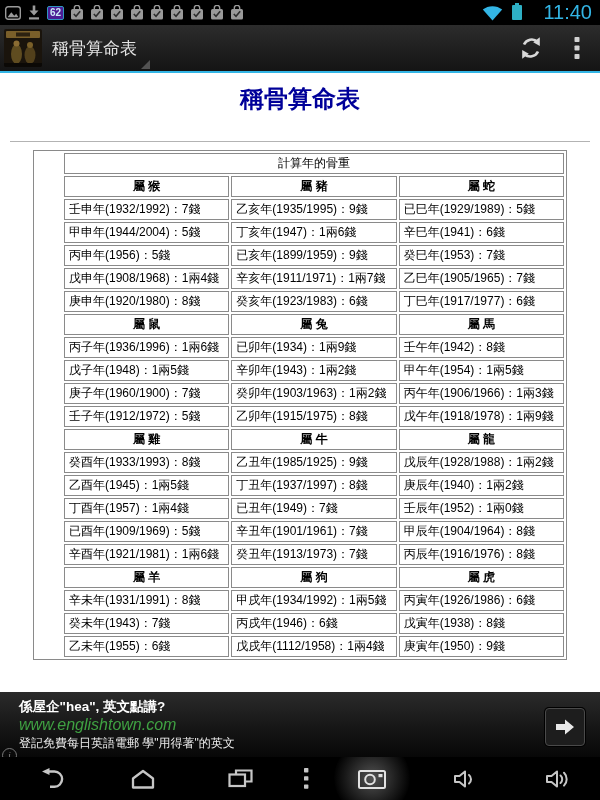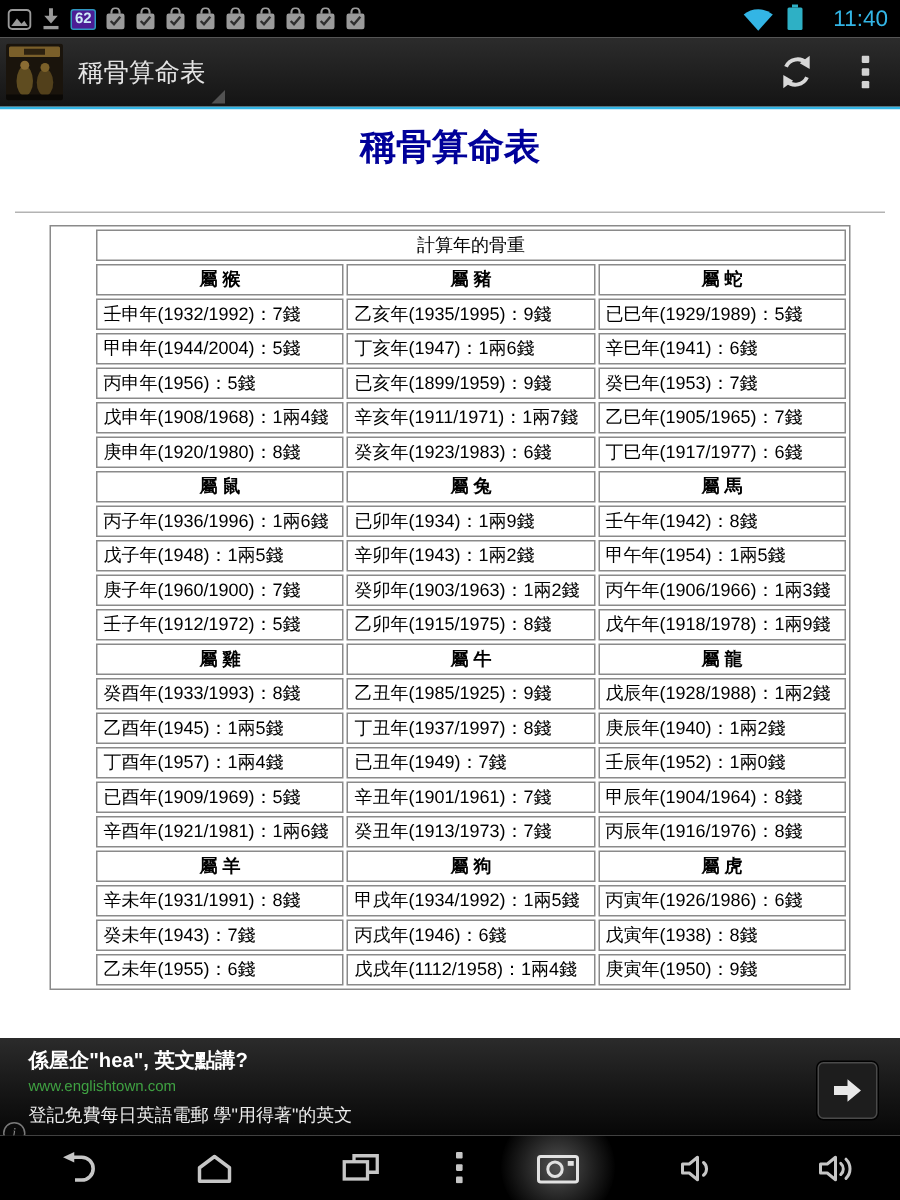--- a/index.html
+++ b/index.html
@@ -9,21 +9,21 @@
 
   
   .status-bar{height:25px;background:#000;display:flex;align-items:center;padding:0 5px;gap:6px;}
   .sb-icon{display:flex;align-items:center;}
   .sb-badge{background:#4c1d95;border:1px solid #2f96c0;color:#cdeaf8;font-size:10px;font-weight:bold;
             line-height:12px;padding:0 2px;border-radius:2px;}
   .sb-bags{display:flex;gap:6px;align-items:center;}
   .sb-spacer{flex:1;}
   .sb-battery{width:10px;height:15px;background:#2EB0C5;border-radius:1px;position:relative;margin-left:3px;}
   .sb-battery::before{content:"";position:absolute;top:-2px;left:3px;width:4px;height:2px;background:#2EB0C5;}
-  .sb-time{color:#33B5E5;font-size:15px;margin:0 3px 0 15px;}
+  .sb-time{color:#33B5E5;font-size:20px;margin:0 3px 0 15px;}
 
   
   .action-bar{height:46px;background:linear-gradient(#2c2c2c,#141414);display:flex;align-items:center;position:relative;}
   .app-icon{width:38px;height:38px;margin:0 10px 0 4px;border-radius:2px;overflow:hidden;flex:0 0 auto;}
   .ab-title{color:#e4e4e4;font-size:17px;}
   .ab-spacer{flex:1;}
   .ab-btn{width:46px;height:46px;display:flex;align-items:center;justify-content:center;}
   .corner-caret{position:absolute;left:141px;bottom:2px;width:0;height:0;
                 border-left:9px solid transparent;border-bottom:9px solid #525252;}
   .blue-line{height:2px;background:#33B5E5;}
@@ -37,21 +37,21 @@
                           padding:2px 4px;color:#000;white-space:nowrap;overflow:hidden;}
   .fortune th.table-title{text-align:center;font-weight:normal;}
   .fortune th.zodiac{font-weight:bold;}
   .fortune td{text-align:left;}
 
   
   .ad-banner{position:absolute;left:0;top:692px;width:600px;height:65px;z-index:5;
              background:linear-gradient(180deg,#2b2b2b 0%,#161616 55%,#070707 100%);}
   .ad-text{position:absolute;left:19px;top:5px;}
   .ad-headline{font-size:13.5px;font-weight:bold;color:#fff;line-height:19px;}
-  .ad-url{font-size:10px;color:#3FA142;line-height:18px;}
+  .ad-url{font-size:16px;color:#3FA142;line-height:18px;font-style:italic;}
   .ad-body{font-size:12px;color:#ededed;line-height:18px;}
   .ad-arrow-btn{position:absolute;right:15px;top:16px;width:38px;height:36px;background:#1d1d1d;
                 border:1px solid #4a4a4a;border-radius:4px;display:flex;align-items:center;justify-content:center;
                 box-shadow:0 0 0 1px #000;}
   .ad-info{position:absolute;left:2px;bottom:-6px;width:13px;height:13px;border:1.5px solid #7a7a7a;border-radius:50%;
            color:#8a8a8a;font-size:9px;line-height:13px;text-align:center;background:rgba(10,10,10,.7);z-index:7;
            font-family:"Liberation Serif","DejaVu Serif",serif;font-style:italic;}
 
   
   .nav-bar{position:absolute;left:0;bottom:0;width:600px;height:43px;background:#000;overflow:hidden;z-index:6;}

